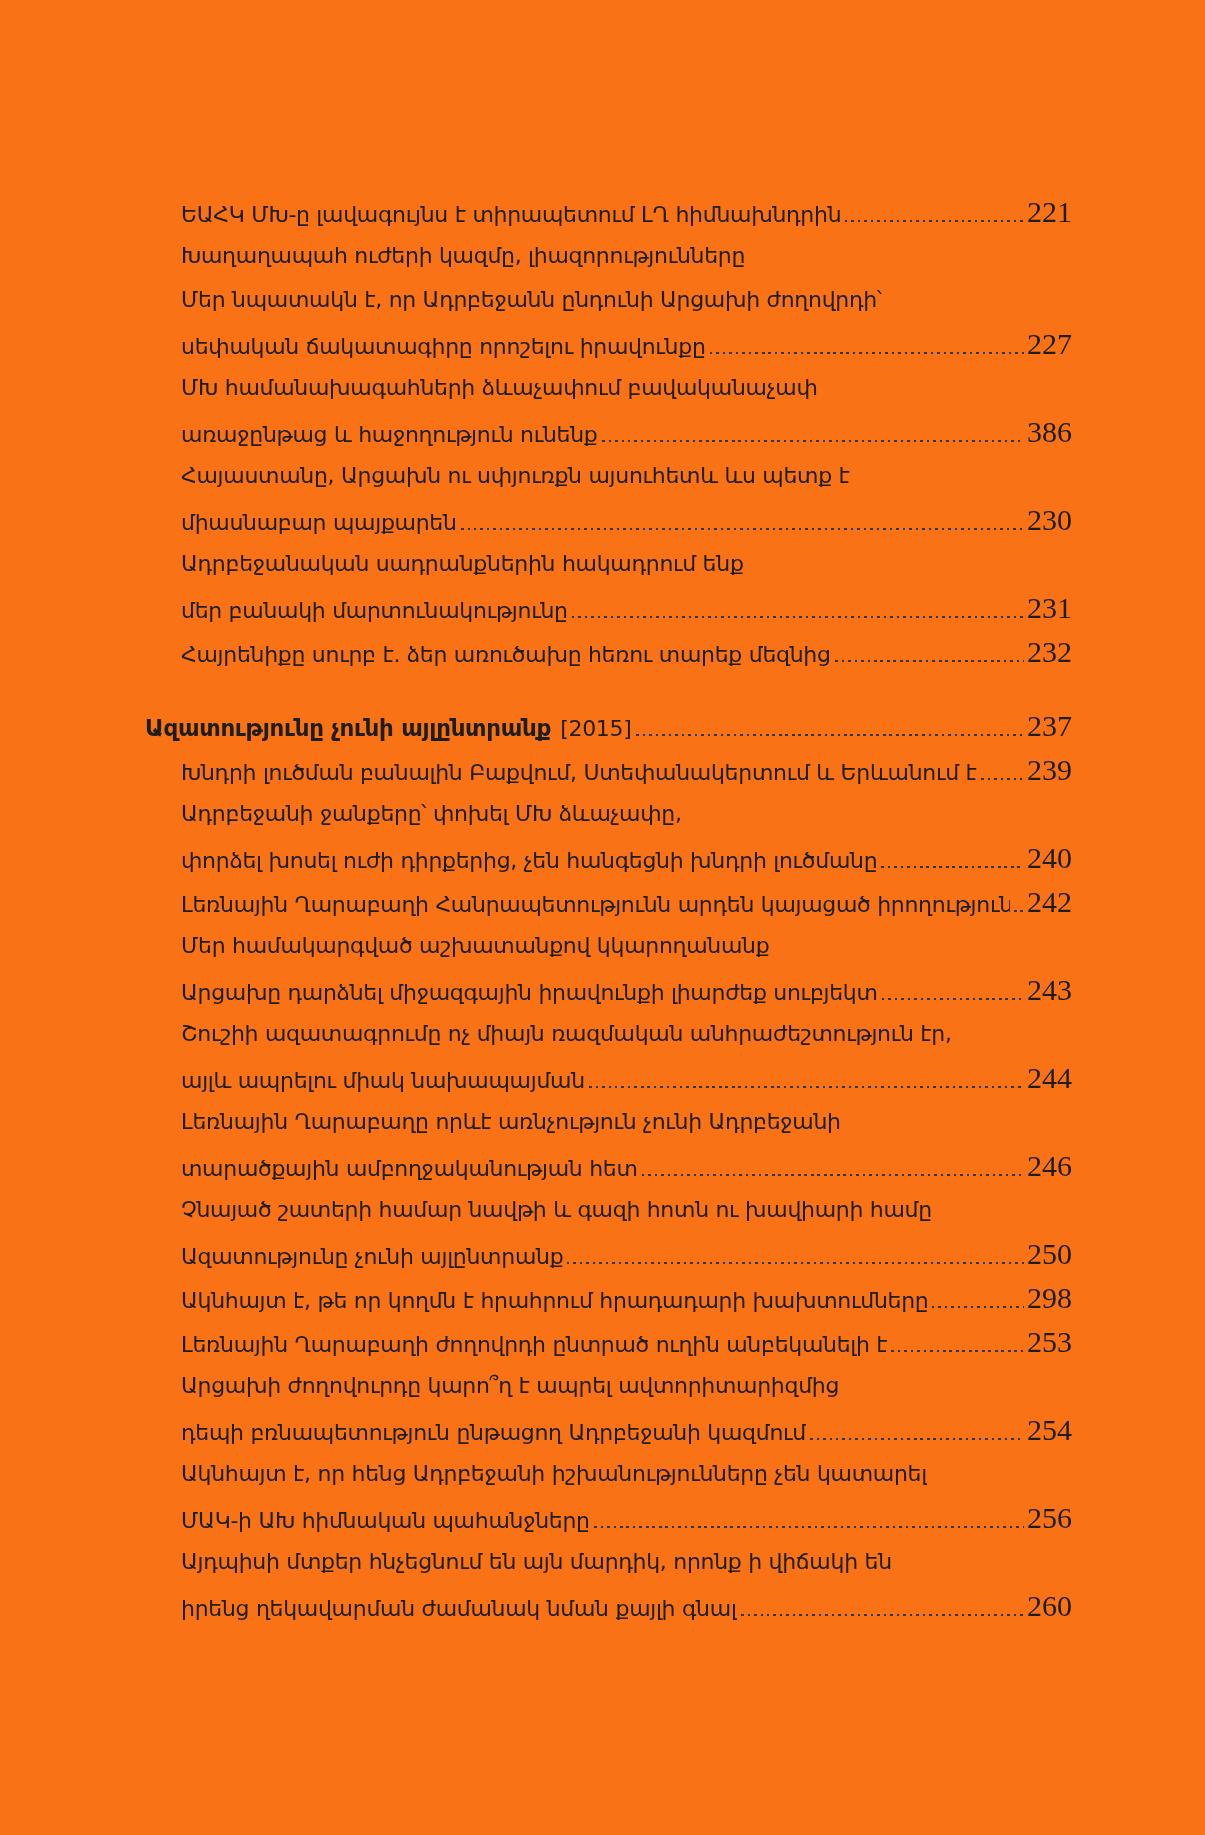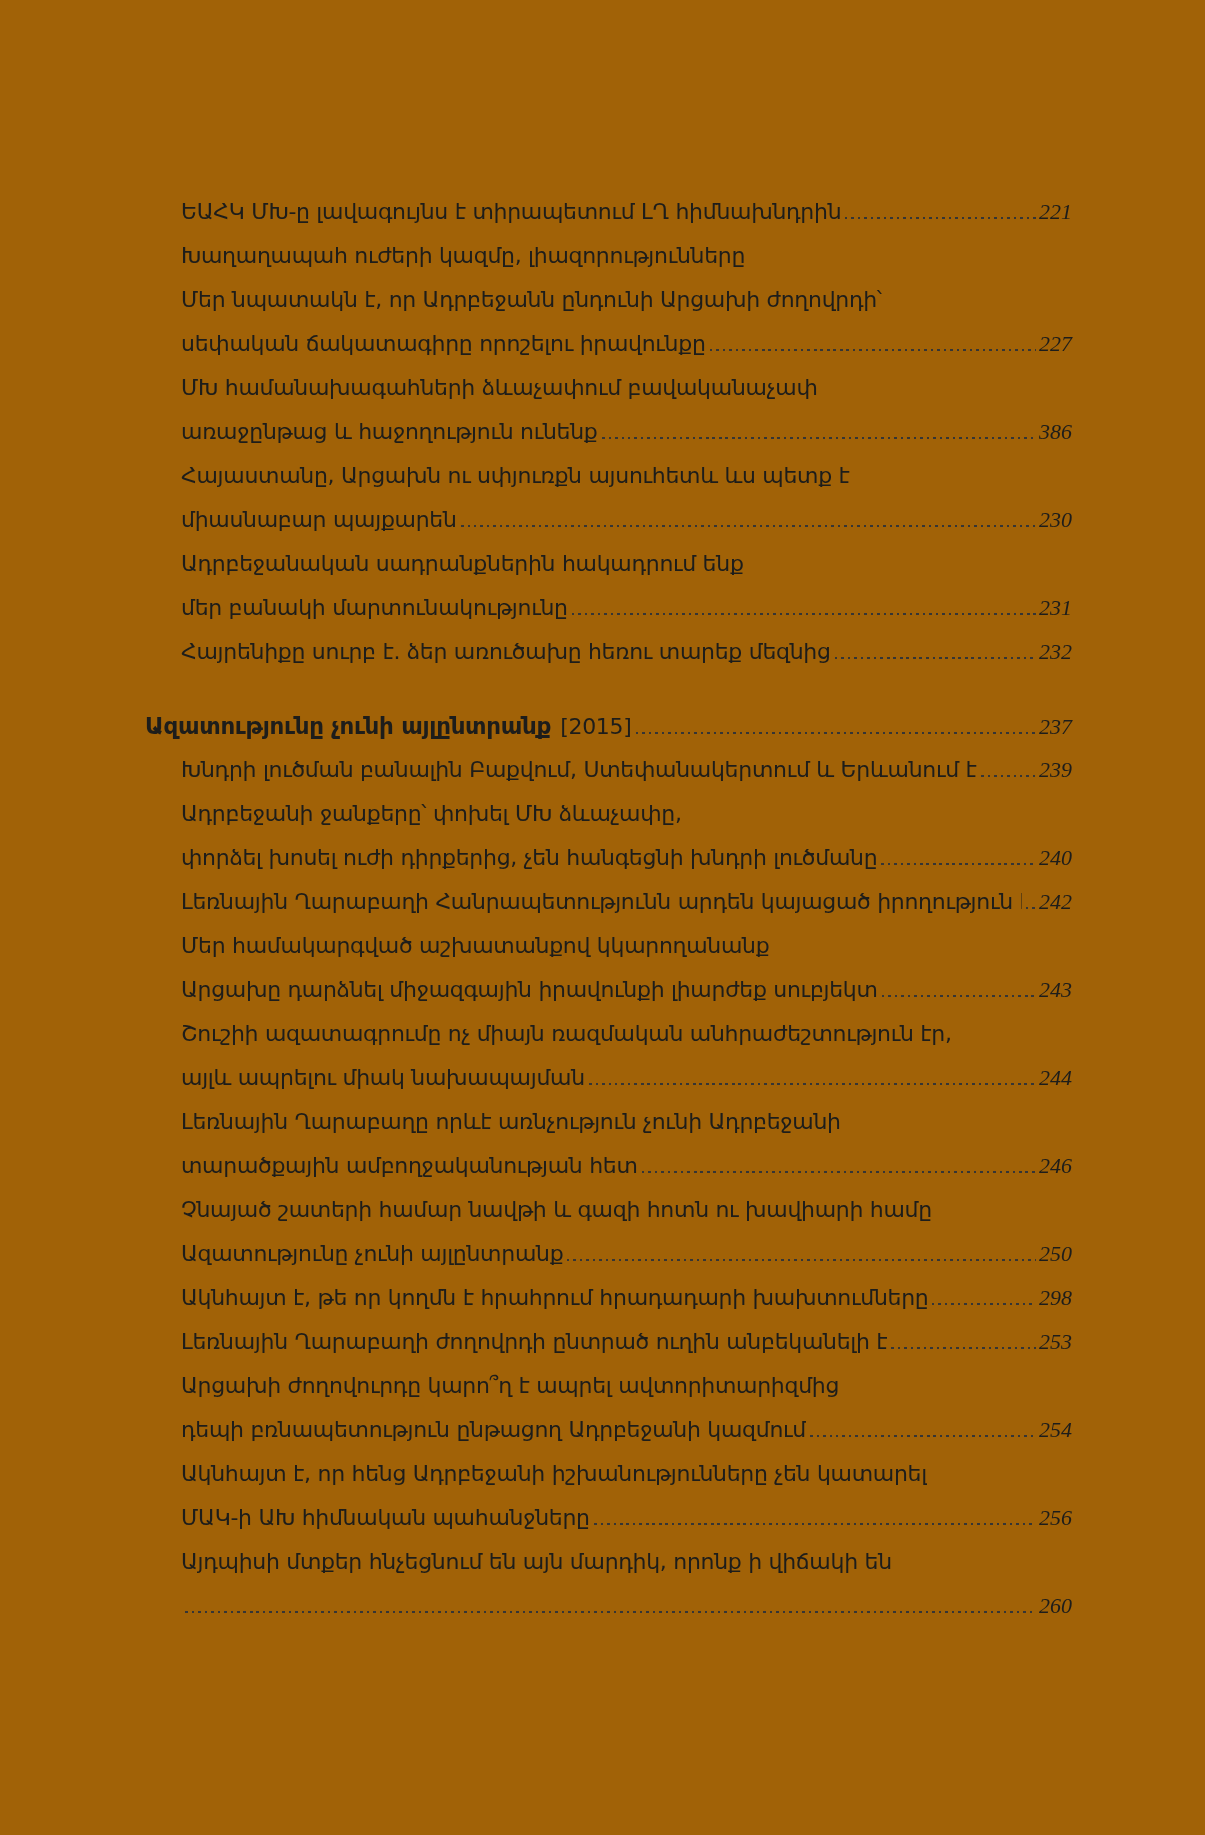--- a/index.html
+++ b/index.html
@@ -4,21 +4,21 @@
 <style>
   html, body {
     margin: 0;
     padding: 0;
     background: #ffffff;
   }
   .page {
     position: relative;
     width: 1205px;
     height: 1835px;
-    background: #a16207;
+    background: #f97316;
     font-family: "DejaVu Sans", sans-serif;
     color: #1d1d1b;
     overflow: hidden;
   }
   .toc {
     position: absolute;
     left: 145px;
     top: 190px;
     width: 927px;
     line-height: 44px;
@@ -52,25 +52,24 @@
     height: 3px;
     margin: 0 3px 0 4px;
     align-self: baseline;
     background-image: repeating-linear-gradient(to right, #353535 0 2.5px, transparent 2.5px 6.5px);
     background-repeat: repeat-x;
     background-position: left bottom;
     background-size: auto 2.5px;
   }
   .pagenum {
     font-family: "Liberation Serif", "DejaVu Serif", serif;
-    font-size: 22px;
+    font-size: 30px;
     letter-spacing: 0;
     white-space: nowrap;
     color: #1d1d1b;
-    font-style: italic;
   }
   .spacer { height: 30px; }
 </style>
 </head>
 <body>
 
 <div class="page">
   <div class="toc">
       <div class="row indent">
     <span class="txt">ԵԱՀԿ ՄԽ-ը լավագույնս է տիրապետում ԼՂ հիմնախնդրին</span>
@@ -210,17 +209,18 @@
       <div class="row indent">
     <span class="txt">ՄԱԿ-ի ԱԽ հիմնական պահանջները</span>
     <span class="leader"></span>
     <span class="pagenum">256</span>
   </div>
       <div class="row indent">
     <span class="txt">Այդպիսի մտքեր հնչեցնում են այն մարդիկ, որոնք ի վիճակի են</span>
 
   </div>
       <div class="row indent">
+    <span class="txt">իրենց ղեկավարման ժամանակ նման քայլի գնալ</span>
     <span class="leader"></span>
     <span class="pagenum">260</span>
   </div>
     </div>
 </div>
 
 </body></html>

